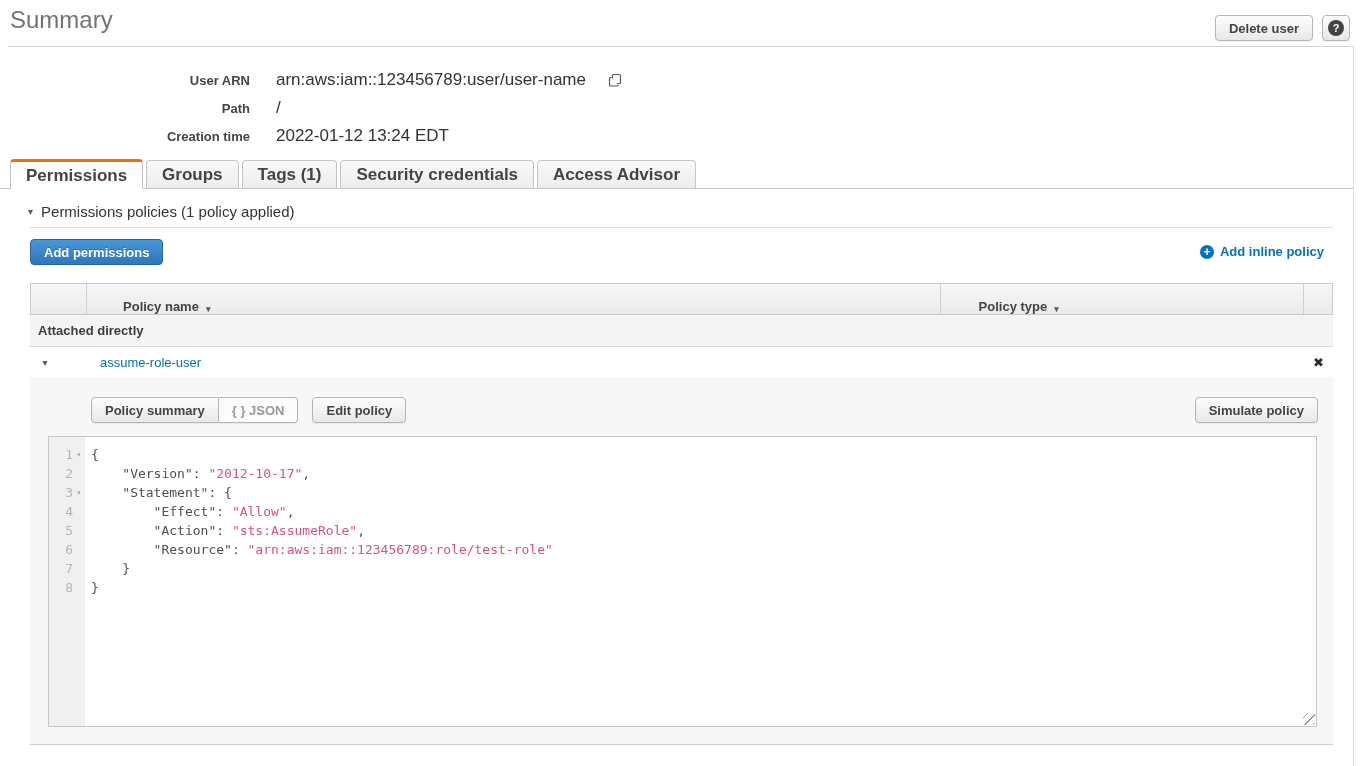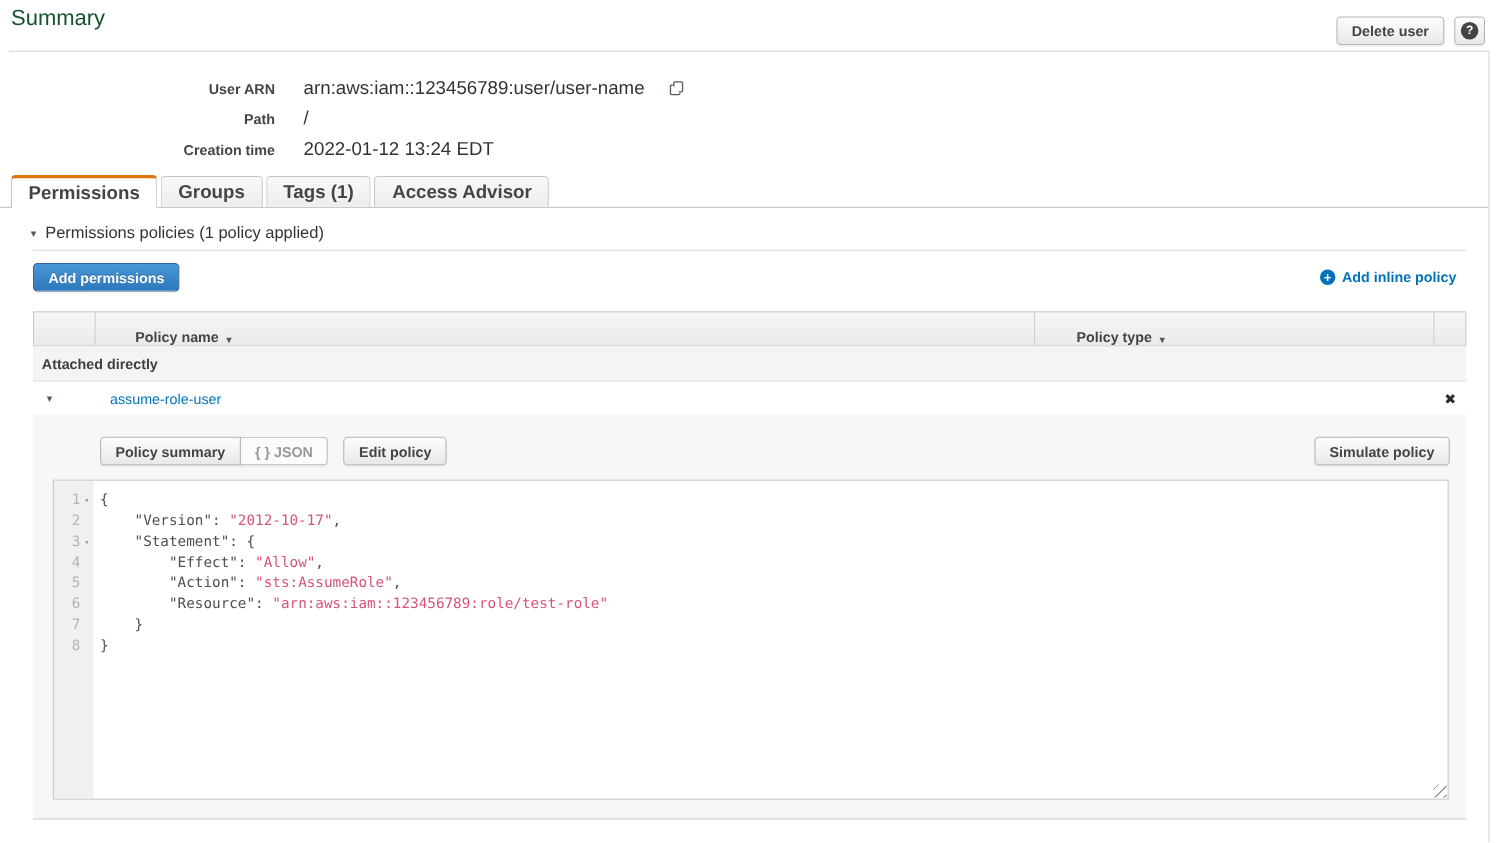--- a/index.html
+++ b/index.html
@@ -1,21 +1,21 @@
 <!DOCTYPE html>
 <html><head>
 <meta charset="utf-8">
 <style>
   * { margin:0; padding:0; box-sizing:border-box; }
   html,body { background:#fff; }
   body { font-family:"Liberation Sans", sans-serif; color:#444; }
   .page { position:relative; width:1362px; height:766px; background:#fff; overflow:hidden; }
 
   
-  .page-title { position:absolute; left:10px; top:6px; font-size:20px; font-weight:400; color:#14532d; }
+  .page-title { position:absolute; left:10px; top:6px; font-size:24px; font-weight:400; color:#737373; }
   .top-actions { position:absolute; right:12px; top:15px; display:flex; gap:9px; }
   .hr-top { position:absolute; left:8px; right:8px; top:46px; height:1px; background:#d5d5d5; }
   .right-edge { position:absolute; left:1353px; top:47px; bottom:0; width:1px; background:#d9d9d9; }
 
   
   .btn { display:inline-flex; align-items:center; justify-content:center; height:26px;
          font-size:13px; font-weight:bold; color:#444; padding:0 13px;
          background:linear-gradient(#fdfdfd,#e8e8e8); border:1px solid #b5b5b5; border-radius:4px;
          box-shadow:0 1px 1px rgba(0,0,0,.06); cursor:pointer; white-space:nowrap; }
   .btn-primary { color:#fff; background:linear-gradient(#4898d8,#2e77bc); border-color:#2b65a0;
@@ -140,20 +140,23 @@
     <div class="tab active">
         <span>Permissions</span>
       </div>
     <div class="tab">
         <span>Groups</span>
       </div>
     <div class="tab">
         <span>Tags (1)</span>
       </div>
     <div class="tab">
+        <span>Security credentials</span>
+      </div>
+    <div class="tab">
         <span>Access Advisor</span>
       </div>
   </div>
 
   <div class="section-header">
     <span class="caret">▾</span>
     <span>Permissions policies (1 policy applied)</span>
   </div>
   <div class="hr-section"></div>
 

